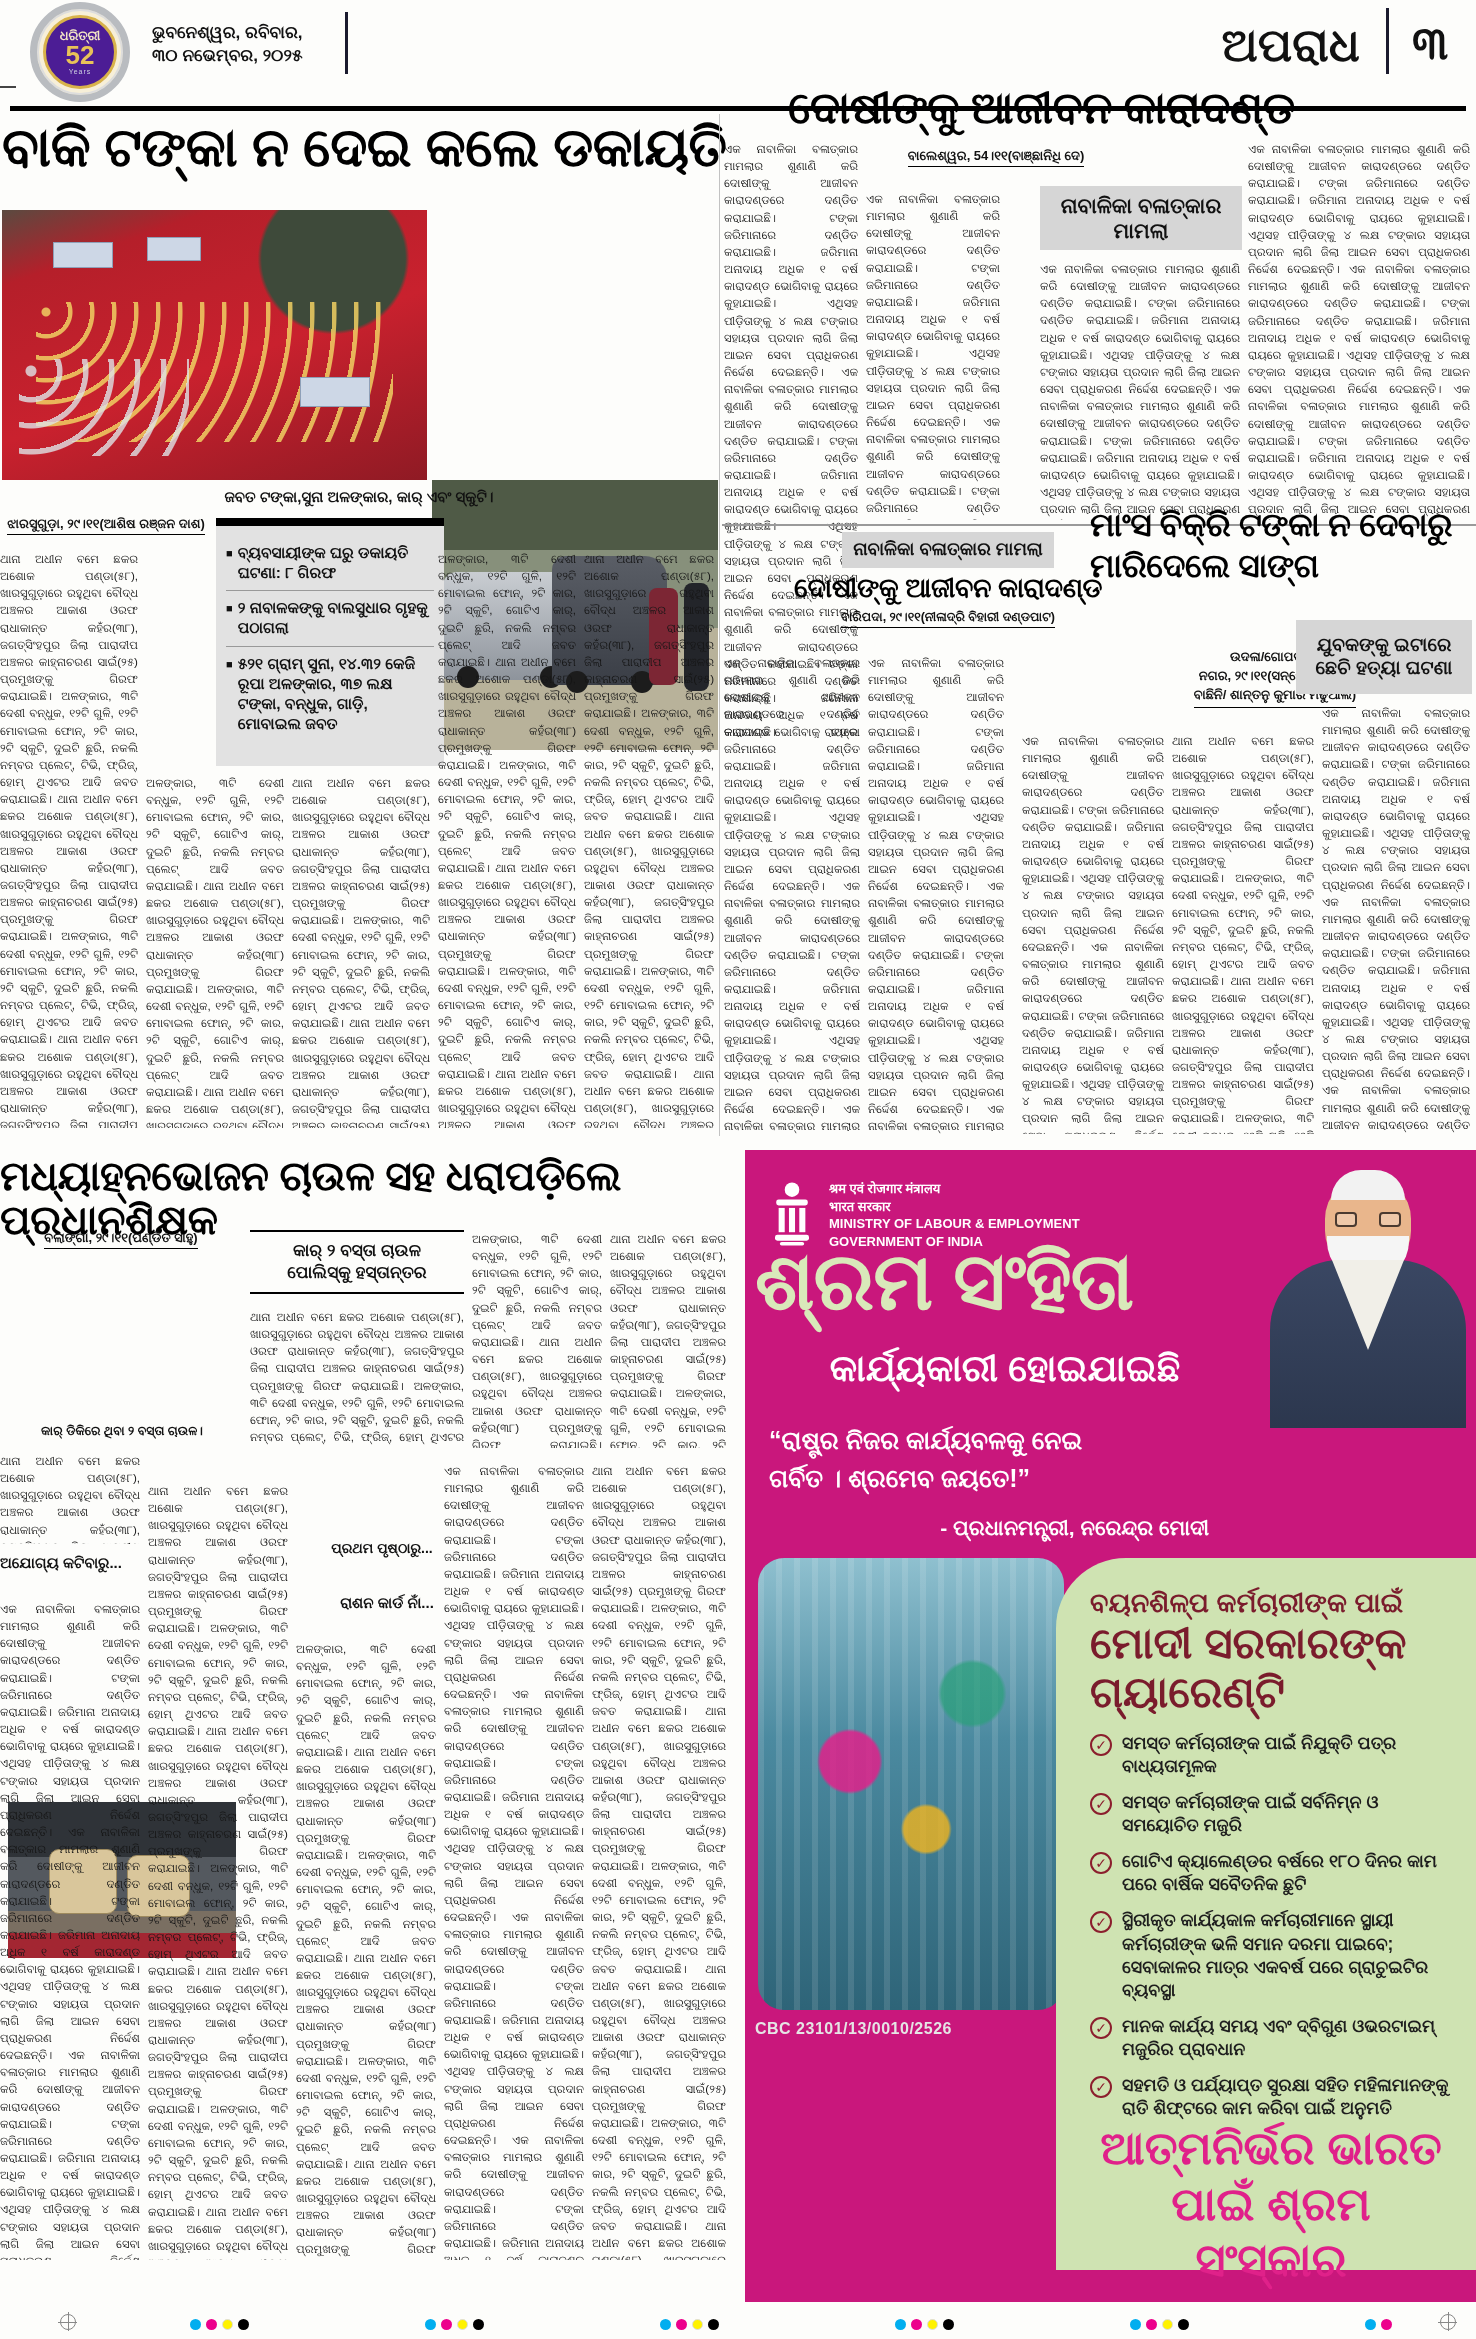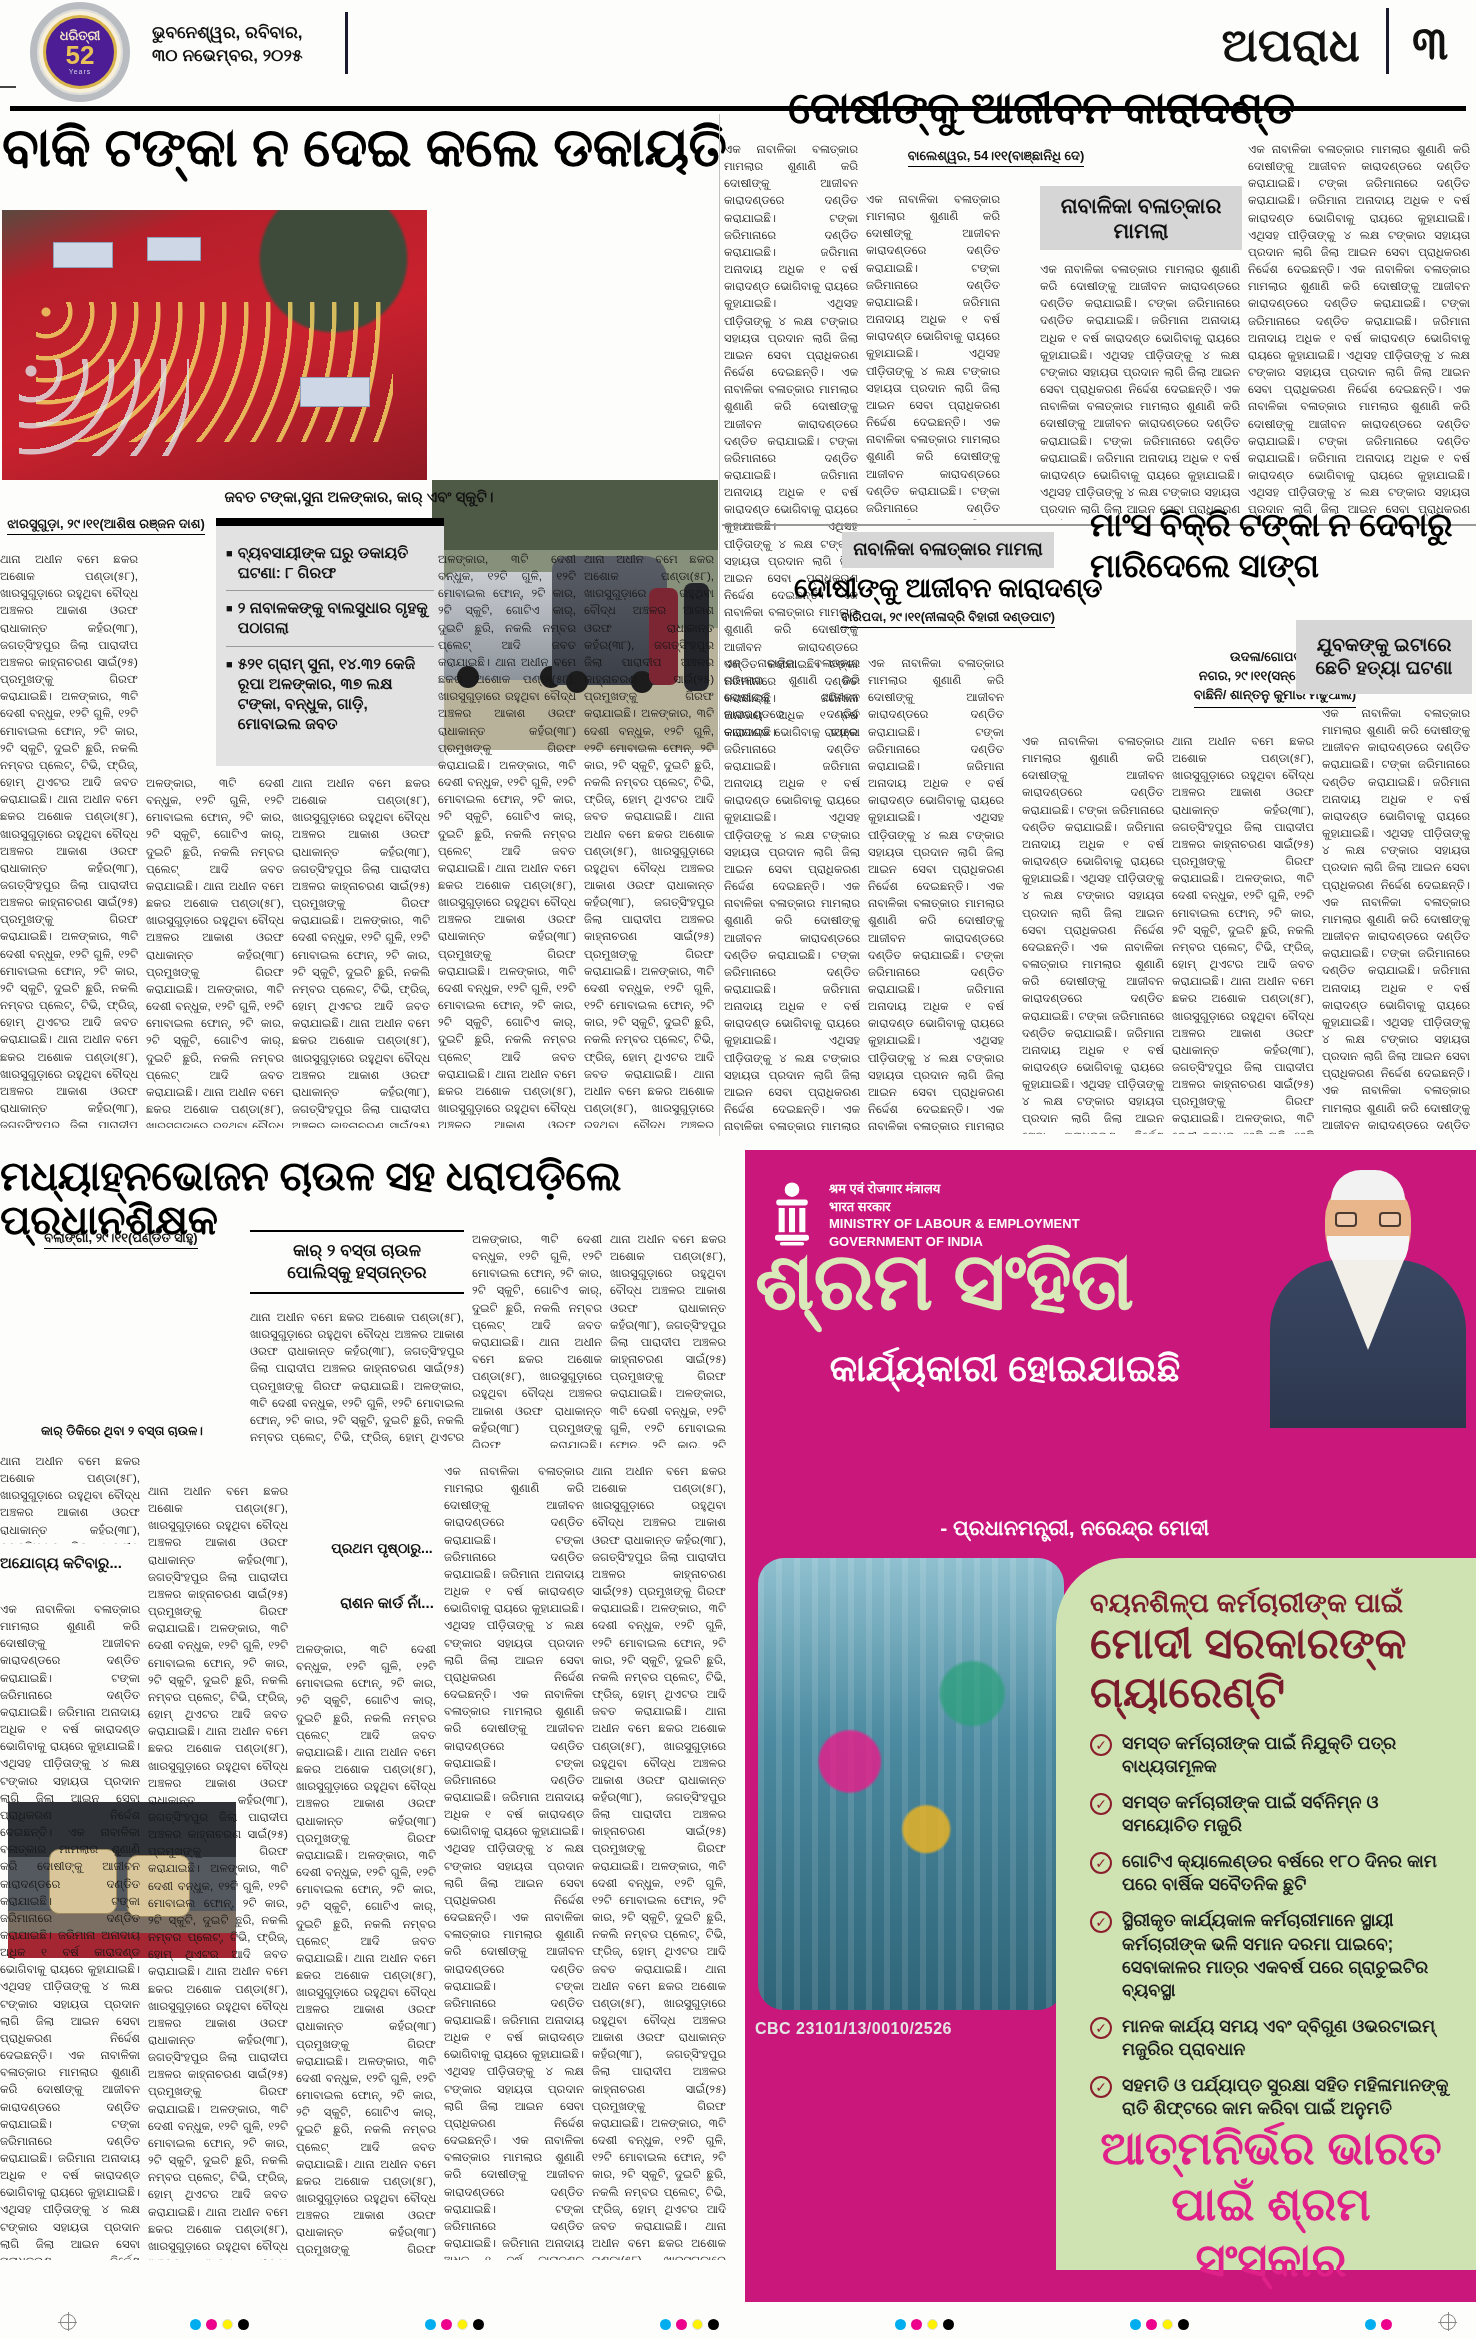--- a/index.html
+++ b/index.html
@@ -268,20 +268,24 @@
         </div>
         <div class="torso">
             <div class="kurta"></div>
           </div>
       </div>
     </div>
 
     <div class="abs ad-title" style="left:10px;top:86px;width:500px;">ଶ୍ରମ ସଂହିତା</div>
     <div class="abs ad-sub" style="left:10px;top:198px;width:500px;">କାର୍ଯ୍ୟକାରୀ ହୋଇଯାଇଛି</div>
 
+    <div class="abs ad-quote" style="left:24px;top:272px;width:450px;">
+      <div>“ରାଷ୍ଟ୍ର ନିଜର କାର୍ଯ୍ୟବଳକୁ ନେଇ</div>
+      <div>ଗର୍ବିତ । ଶ୍ରମେବ ଜୟତେ!”</div>
+    </div>
     <div class="abs ad-attr" style="left:64px;top:366px;width:400px;">- ପ୍ରଧାନମନ୍ତ୍ରୀ, ନରେନ୍ଦ୍ର ମୋଦୀ</div>
 
     <div class="abs photo factoryphoto" style="left:7px;top:408px;width:306px;height:452px;"></div>
 
     <div class="abs greenpanel" style="left:311px;top:408px;width:420px;height:712px;">
       <div class="gtitle1">ବୟନଶିଳ୍ପ କର୍ମଚାରୀଙ୍କ ପାଇଁ</div>
       <div class="gtitle2">ମୋଦୀ ସରକାରଙ୍କ</div>
       <div class="gtitle2">ଗ୍ୟାରେଣ୍ଟି</div>
       <div class="checklist">
         <div class="check-item">

